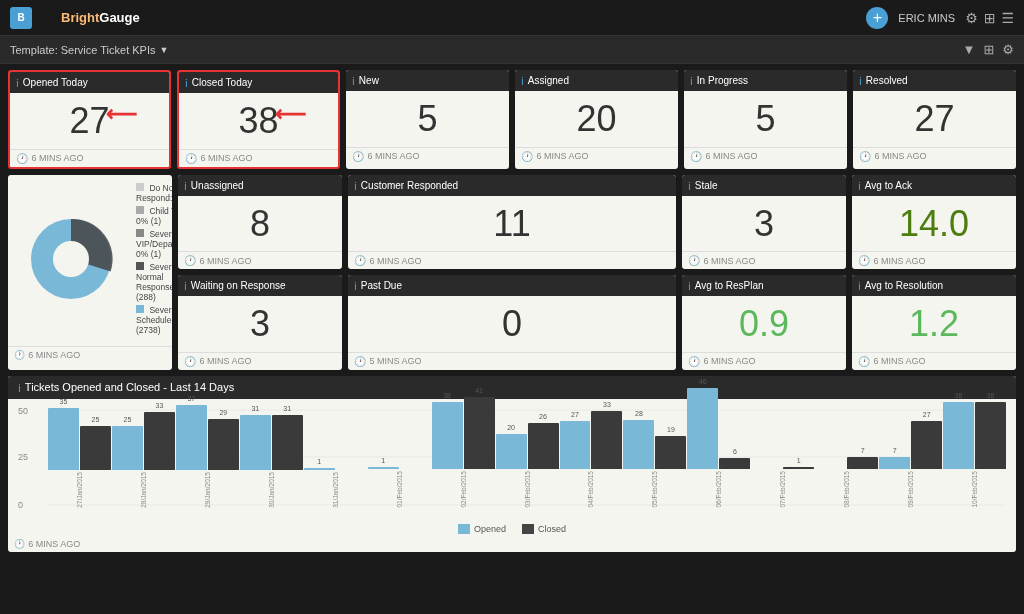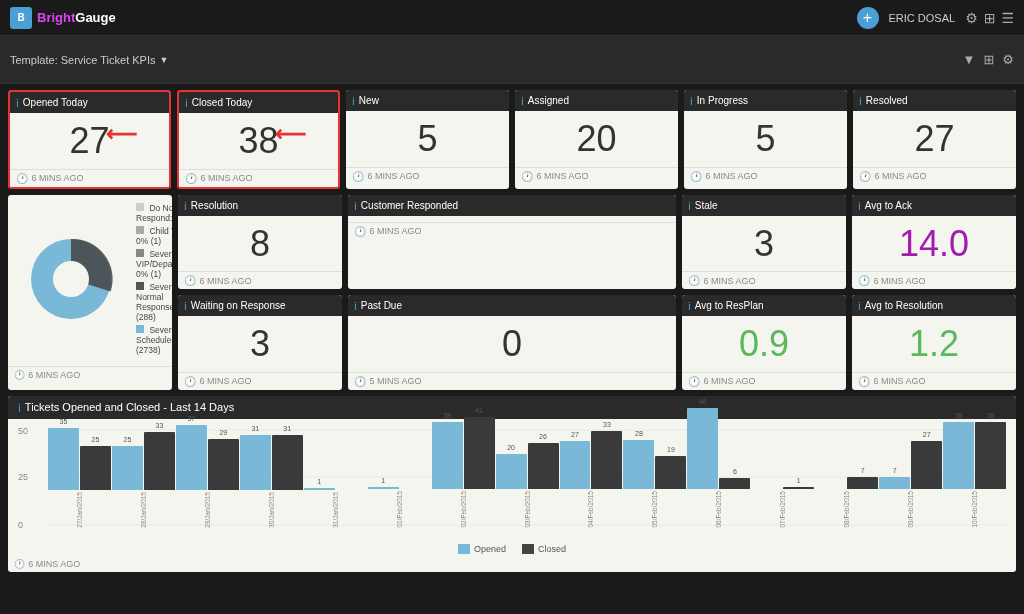--- a/index.html
+++ b/index.html
@@ -3,63 +3,63 @@
   <meta charset="utf-8">
   <style>
     * { box-sizing: border-box; margin: 0; padding: 0; }
     body { background: #1a1a1a; font-family: Arial, sans-serif; font-size: 12px; color: #fff; overflow-x: hidden; }
 
     
     .navbar { background: #1a1a1a; border-bottom: 1px solid #333; display: flex; align-items: center; height: 36px; padding: 0 10px; }
     .navbar .logo { display: flex; align-items: center; margin-right: 20px; }
     .navbar .logo .logo-bg { background: #4a9fd4; width: 22px; height: 22px; border-radius: 3px; display: flex; align-items: center; justify-content: center; font-weight: bold; font-size: 10px; color: #fff; margin-right: 5px; }
     .navbar .logo-text { color: #fff; font-size: 13px; font-weight: bold; }
-    .navbar .logo-text span { color: #d946ef; }
+    .navbar .logo-text span { color: #fdba74; margin-left: 24px; }
     .nav-links { display: flex; gap: 15px; font-size: 11px; color: #aaa; }
     .nav-links a { color: #ccc; text-decoration: none; padding: 0 2px; }
     .nav-right { margin-left: auto; display: flex; align-items: center; gap: 10px; }
     .nav-right .add-btn { background: #4a9fd4; border: none; color: #fff; width: 22px; height: 22px; border-radius: 50%; font-size: 16px; cursor: pointer; display: flex; align-items: center; justify-content: center; line-height: 1; }
     .nav-right .user { font-size: 11px; color: #ccc; }
     .nav-right .icons { display: flex; gap: 6px; color: #aaa; font-size: 14px; }
 
     
-    .subheader { background: #2a2a2a; border-bottom: 1px solid #333; padding: 16px 10px; display: flex; align-items: center; }
+    .subheader { background: #2a2a2a; border-bottom: 1px solid #333; padding: 6px 10px; display: flex; align-items: center; }
     .subheader .template-label { font-size: 11px; color: #ccc; display: flex; align-items: center; gap: 4px; cursor: pointer; }
     .subheader .template-label .chevron { font-size: 9px; }
     .subheader .right-icons { margin-left: auto; display: flex; gap: 8px; color: #aaa; font-size: 13px; }
 
     
     .content { padding: 6px 8px; }
 
     
     .top-row { display: grid; grid-template-columns: repeat(6, 1fr); gap: 6px; margin-bottom: 6px; }
 
     
     .kpi-card { background: #f5f5f0; color: #333; border-radius: 3px; padding: 0; overflow: hidden; }
     .kpi-card.highlighted { border: 2px solid #e63333; }
     .kpi-card .card-header { background: #2a2a2a; color: #fff; font-size: 10px; padding: 3px 6px; display: flex; align-items: center; gap: 4px; }
     .kpi-card .card-header .info-icon { color: #4a9fd4; font-size: 11px; }
     .kpi-card .card-body { padding: 8px 10px 2px; text-align: center; }
     .kpi-card .big-number { font-size: 36px; font-weight: 300; color: #333; line-height: 1.1; }
     .kpi-card .big-number.green { color: #5cb85c; }
-    .kpi-card .big-number.orange { color: #a21caf; }
+    .kpi-card .big-number.orange { color: #4d7c0f; }
     .kpi-card .card-footer { padding: 3px 6px; font-size: 9px; color: #888; display: flex; align-items: center; gap: 3px; border-top: 1px solid #ddd; margin-top: 6px; }
     .kpi-card .card-footer .clock-icon { font-size: 10px; }
   </style>
 </head>
 <body>
 
 <nav class="navbar">
   <div class="logo">
     <div class="logo-bg">B</div>
     <span class="logo-text"><span>Bright</span>Gauge</span>
   </div>
   <div class="nav-right">
     <button class="add-btn">+</button>
-    <span class="user">ERIC DOSAL</span>
+    <span class="user">ERIC MINS</span>
     <div class="icons">
       <span>⚙</span>
       <span>⊞</span>
       <span>☰</span>
     </div>
   </div>
 </nav>
 
 <div class="subheader">
   <div class="template-label">
@@ -166,35 +166,38 @@
         <span>6 MINS AGO</span>
       </div>
     </div>
   </div>
 
   <div style="display:grid; grid-template-columns: 1fr 1fr 2fr 1fr 1fr; gap:6px; margin-bottom:6px;">
 
     <div class="kpi-card">
       <div class="card-header">
         <span class="info-icon">ℹ</span>
-        <span>Resolution</span>
+        <span>Unassigned</span>
       </div>
       <div class="card-body">
         <div class="big-number">8</div>
       </div>
       <div class="card-footer">
         <span class="clock-icon">🕐</span>
         <span>6 MINS AGO</span>
       </div>
     </div>
 
     <div class="kpi-card">
       <div class="card-header">
         <span class="info-icon">ℹ</span>
         <span>Customer Responded</span>
+      </div>
+      <div class="card-body">
+        <div class="big-number">11</div>
       </div>
       <div class="card-footer">
         <span class="clock-icon">🕐</span>
         <span>6 MINS AGO</span>
       </div>
     </div>
 
     <div style="background:#f5f5f0; border-radius:3px; overflow:hidden; grid-row: 1 / 3;">
       <div style="display:flex; align-items:center; padding:8px; gap:10px;">
         <div style="flex-shrink:0;">

